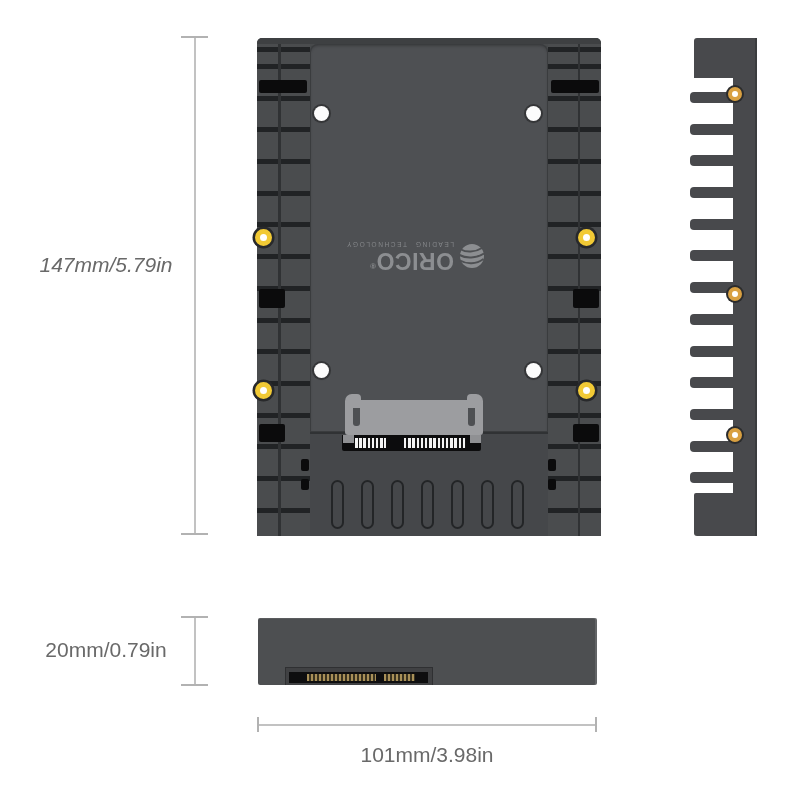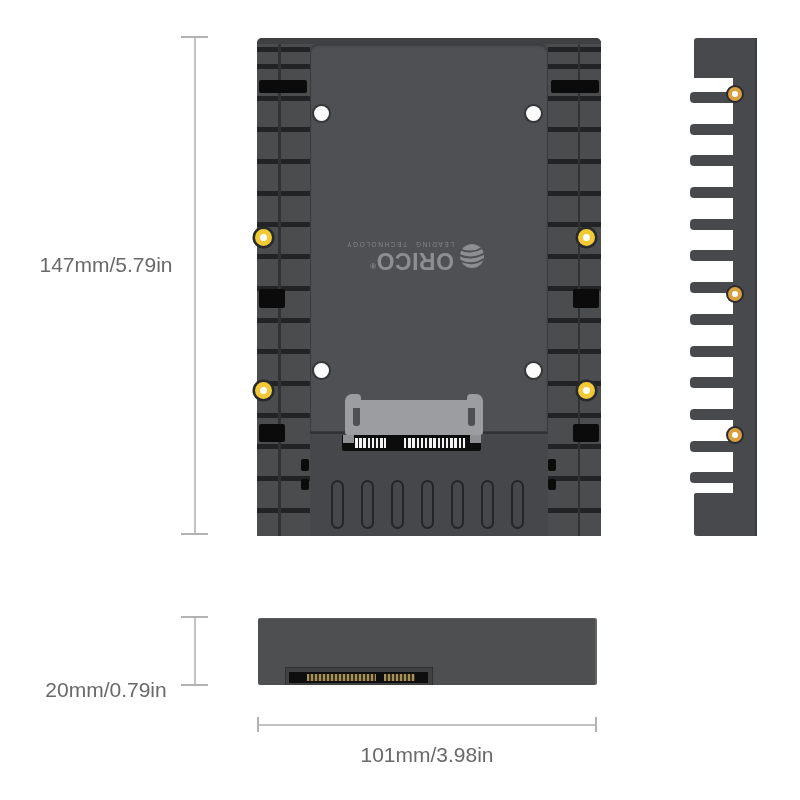--- a/index.html
+++ b/index.html
@@ -183,28 +183,28 @@
         <div class="b-pins" style="left:18px;width:69px;"></div>
         <div class="b-pins" style="left:95px;width:31px;"></div>
       </div>
     </div>
   </div>
 
   <div>
     <div class="dim-line-v" style="left:194px;top:37px;height:498px;"></div>
     <div class="dim-cap-h" style="left:181px;top:36px;"></div>
     <div class="dim-cap-h" style="left:181px;top:533px;"></div>
-    <div class="dim-label" style="left:20px;top:253px;">147mm/5.79in</div>
+    <div class="dim-label" style="left:20px;top:253px;font-style:italic;">147mm/5.79in</div>
   </div>
 
   <div>
     <div class="dim-line-v" style="left:194px;top:617px;height:69px;"></div>
     <div class="dim-cap-h" style="left:181px;top:616px;"></div>
     <div class="dim-cap-h" style="left:181px;top:684px;"></div>
-    <div class="dim-label" style="left:20px;top:638px;margin-top:40px;">20mm/0.79in</div>
+    <div class="dim-label" style="left:20px;top:638px;">20mm/0.79in</div>
   </div>
 
   <div>
     <div class="dim-line-h" style="left:257px;top:724px;width:340px;"></div>
     <div class="dim-cap-v" style="left:257px;top:717px;"></div>
     <div class="dim-cap-v" style="left:595px;top:717px;"></div>
     <div class="dim-label" style="left:341px;top:743px;">101mm/3.98in</div>
   </div>
 
 </div>

